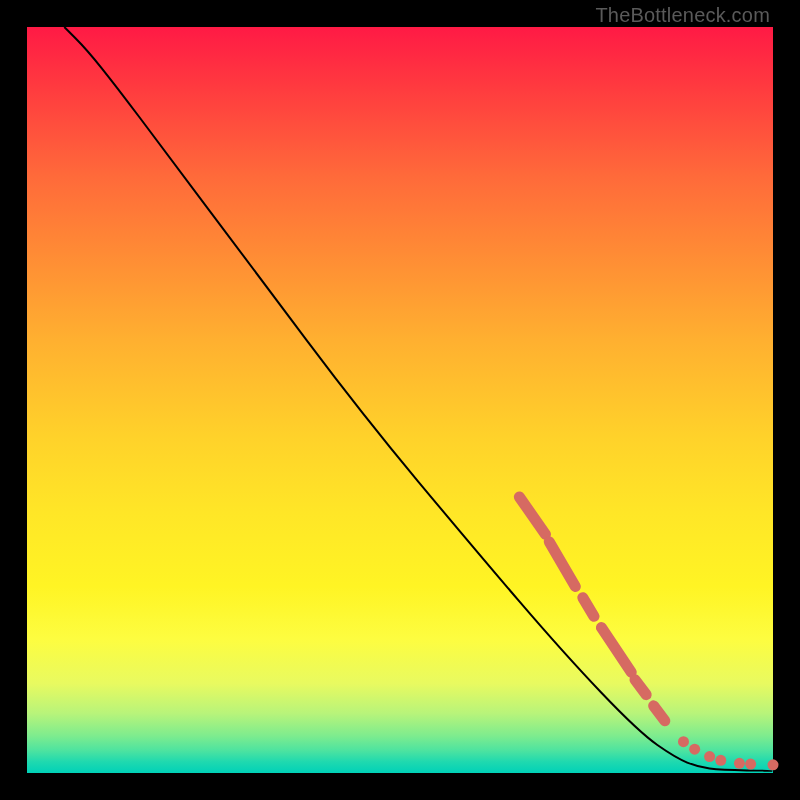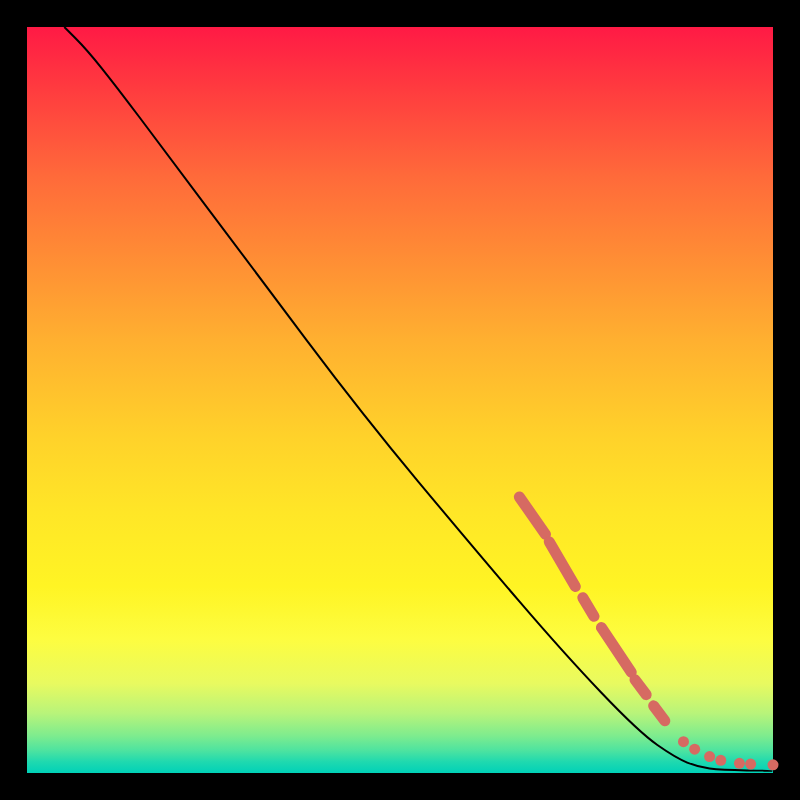--- a/index.html
+++ b/index.html
@@ -83,13 +83,14 @@
         <circle cx="656.48" cy="714.668" r="5.5" fill="#d66a62"></circle>
         <circle cx="667.67" cy="722.128" r="5.5" fill="#d66a62"></circle>
         <circle cx="682.59" cy="729.588" r="5.5" fill="#d66a62"></circle>
         <circle cx="693.7800000000001" cy="733.318" r="5.5" fill="#d66a62"></circle>
         <circle cx="712.43" cy="736.302" r="5.5" fill="#d66a62"></circle>
         <circle cx="723.62" cy="737.048" r="5.5" fill="#d66a62"></circle>
         <circle cx="746" cy="737.794" r="5.5" fill="#d66a62"></circle>
       </g>
   </svg>
 
+  <div class="watermark">TheBottleneck.com</div>
 </div>
 
 </body></html>

